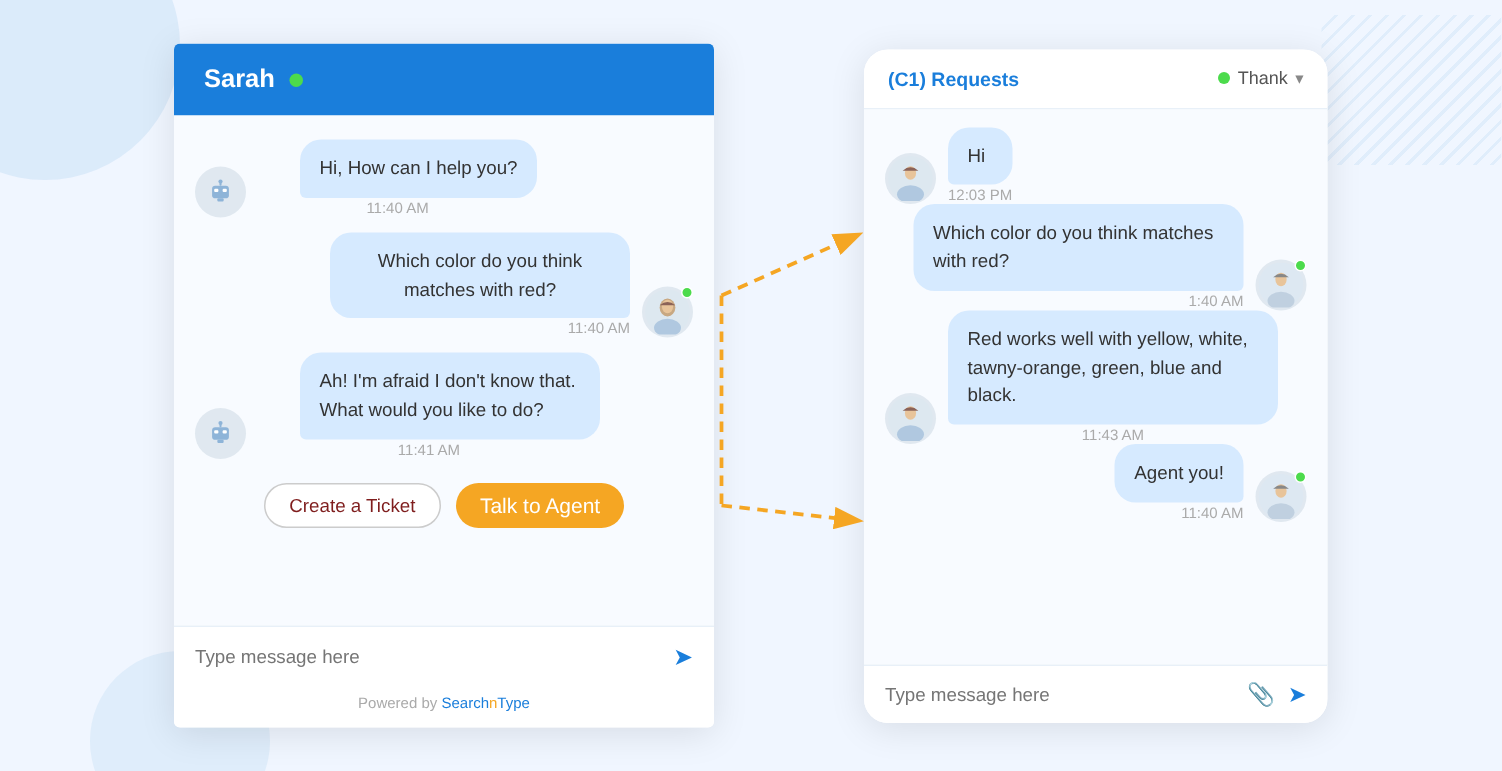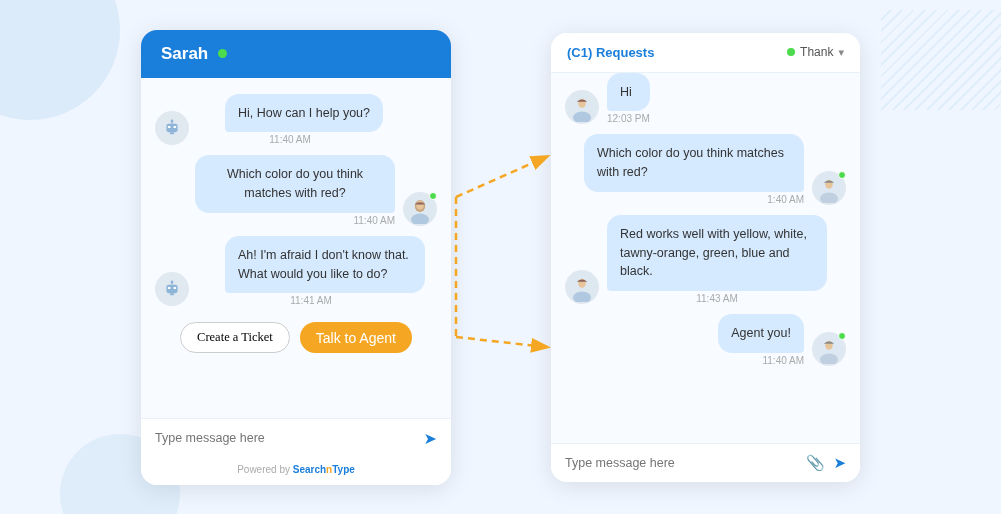--- a/index.html
+++ b/index.html
@@ -52,23 +52,23 @@
       position: relative;
       padding: 20px 40px;
       width: 100%;
       height: 100%;
       justify-content: center;
       align-items: center;
     }
 
     
     .bot-widget {
-      width: 310px;
-      background: #fff;
-      border-radius: 16px;
+      width: 360px;
+      background: #fff;
+      border-radius: 4px;
       box-shadow: 0 4px 24px rgba(0,0,0,0.10);
       overflow: hidden;
       flex-shrink: 0;
     }
 
     .bot-widget-header {
       background: #1a7edb;
       padding: 14px 20px;
       display: flex;
       align-items: center;
@@ -165,26 +165,25 @@
     
     .action-buttons {
       display: flex;
       gap: 10px;
       padding: 6px 0 4px;
       justify-content: center;
     }
     .btn-create-ticket {
       background: #fff;
       border: 1.5px solid #ccc;
-      color: #000000;
+      color: #7f1d1d;
       border-radius: 20px;
       padding: 7px 16px;
       font-size: 12.5px;
       cursor: pointer;
-      font-family: Liberation Serif, serif;
     }
     .btn-talk-agent {
       background: #f5a623;
       border: none;
       color: #fff;
       border-radius: 20px;
       padding: 7px 16px;
       font-size: 14px;
       cursor: pointer;
       font-weight: 500;
@@ -214,21 +213,21 @@
 
     .powered-by {
       text-align: center;
       padding: 6px 0 10px;
       font-size: 10px;
       color: #aaa;
       background: #fff;
     }
     .powered-by span {
       color: #1a7edb;
-      font-weight: 700;
+      font-weight: 400;
     }
 
     
     .arrow-container {
       position: relative;
       width: 100px;
       height: 320px;
       flex-shrink: 0;
       display: flex;
       align-items: center;
@@ -277,26 +276,25 @@
     .online-text {
       font-size: 12px;
       color: #555;
     }
     .chevron-down {
       font-size: 11px;
       color: #888;
     }
 
     .agent-widget-body {
-      padding: 0 14px 8px;
+      padding: 12px 14px 8px;
       background: #f8fbff;
       min-height: 370px;
       display: flex;
       flex-direction: column;
-      gap: 10px;
     }
 
     
     .agent-bubble {
       max-width: 220px;
       padding: 10px 13px;
       border-radius: 14px;
       font-size: 12.5px;
       line-height: 1.5;
     }

